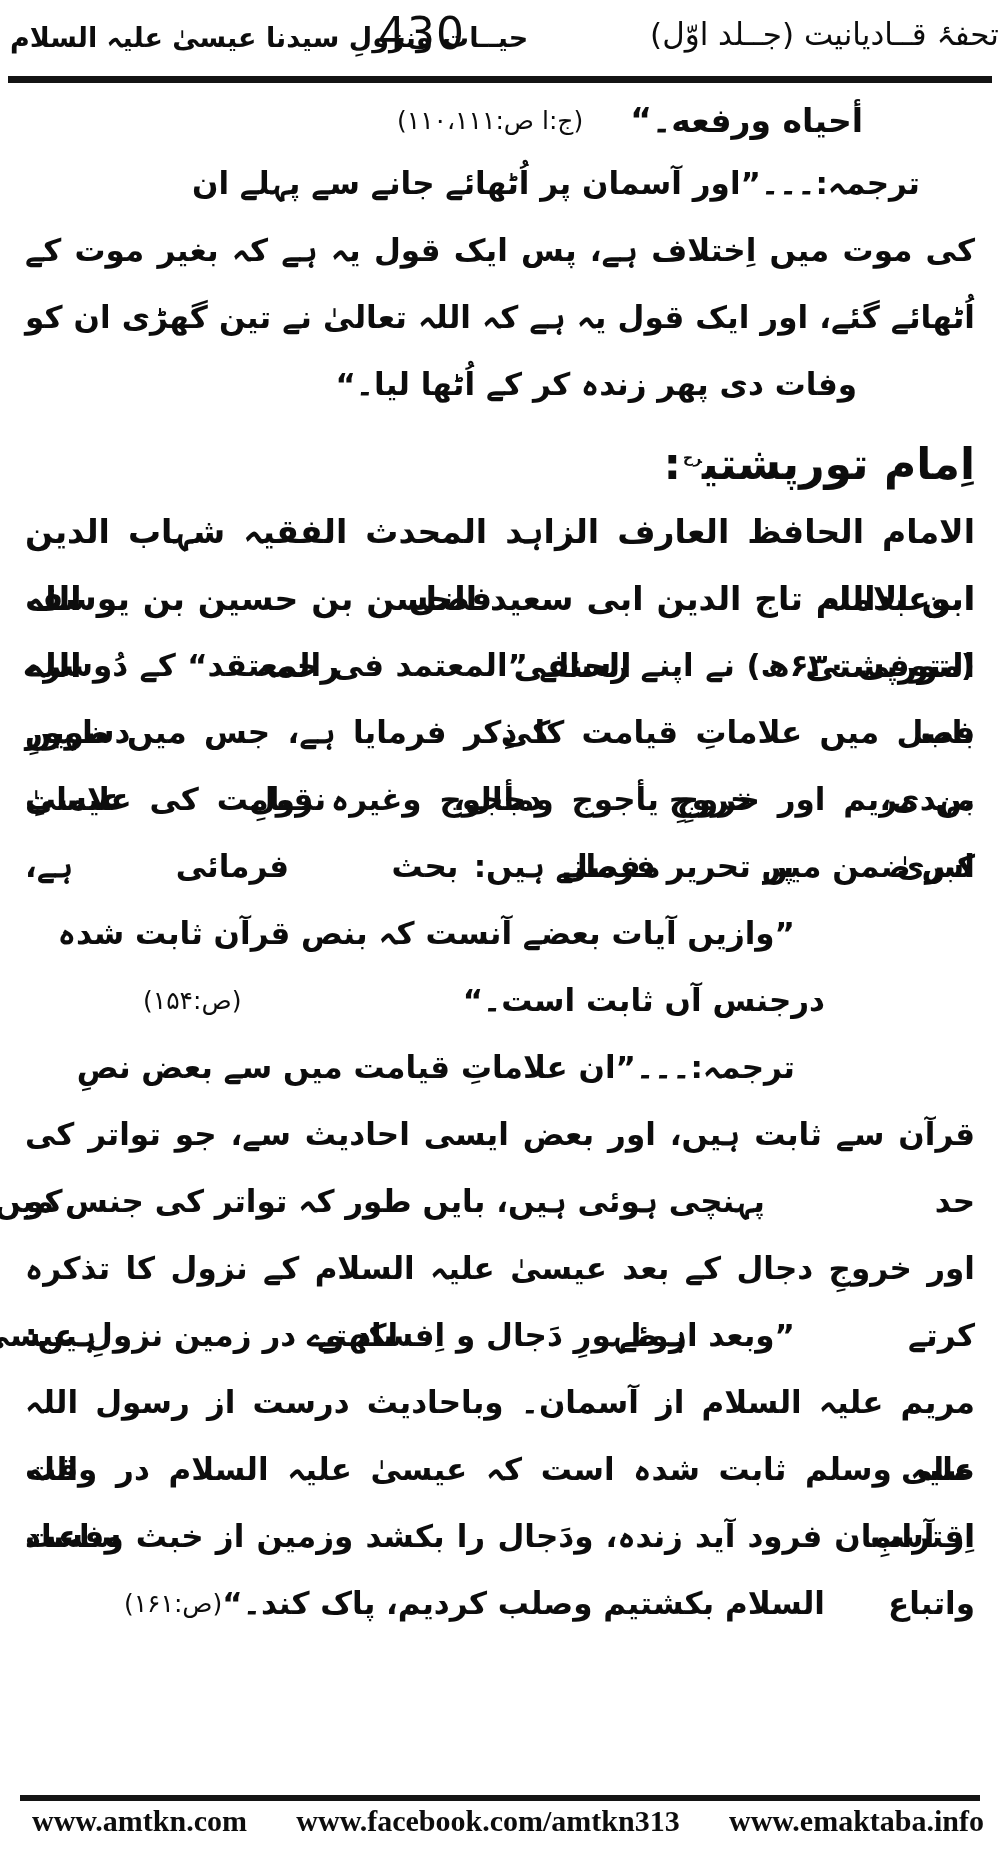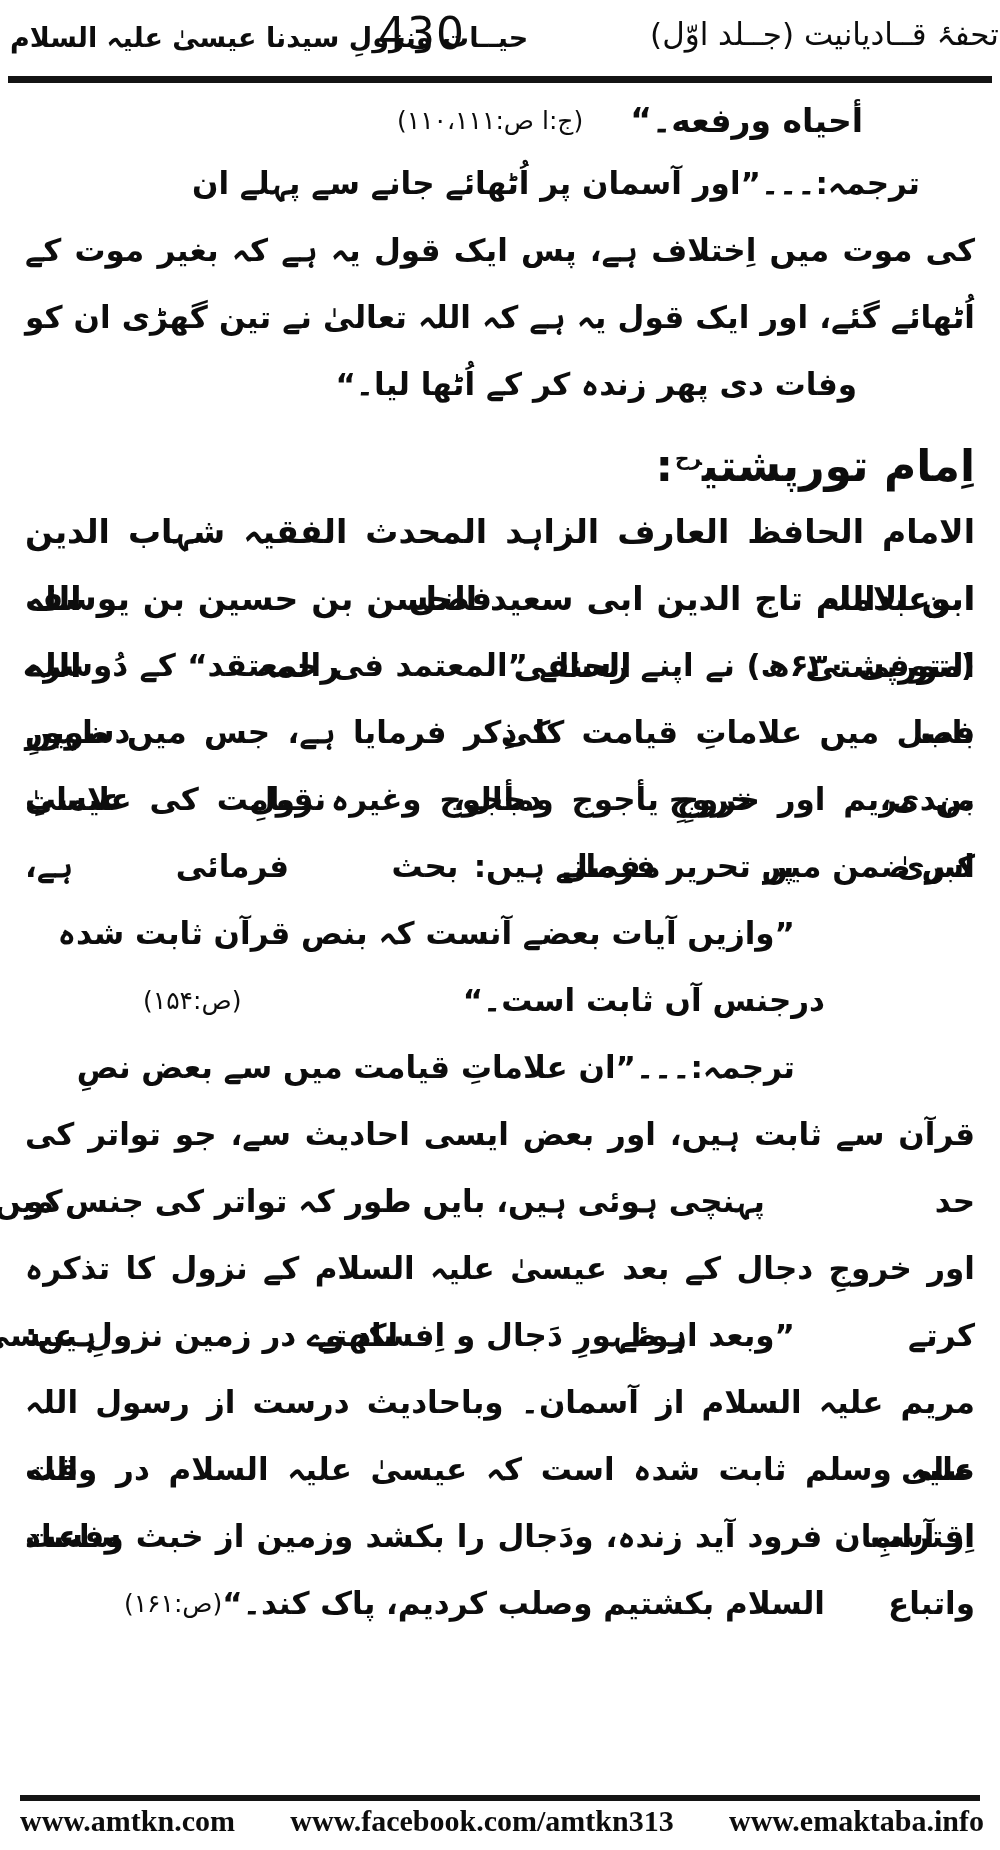--- a/index.html
+++ b/index.html
@@ -25,25 +25,25 @@
   .ref-row{display:flex;justify-content:space-between;align-items:center;}
   .ref{font-weight:400;font-size:25px;white-space:nowrap;}
   .l1{height:58px;line-height:58px;font-size:33px;padding-right:112px;padding-left:372px;}
   .ps{padding-right:55px;}
   .qi{padding-right:118px;}
   .qs{padding-right:180px;}
   .qpl{padding-left:95px;}
   .qm{padding-right:210px;}
   .refpad{padding-right:150px;padding-left:118px;}
   .heading{height:80px;line-height:80px;font-size:44px;}
-  .heading sup{font-size:20px;font-weight:700;margin-left:2px;}
+  .heading sup{font-size:14px;font-weight:700;margin-left:2px;}
   .names{font-size:33px;}
   
   .footer{
-    position:absolute;left:20px;right:16px;top:1804px;
+    position:absolute;left:32px;right:16px;top:1804px;
     display:flex;justify-content:space-between;align-items:baseline;
     font-family:"Liberation Serif",serif;font-weight:700;font-size:30px;color:#0d0d0d;
   }
 </style>
 </head>
 <body>
 
 <div class="page">
 
   <div class="hdr-left">حیــات ونزولِ سیدنا عیسیٰ علیہ السلام</div>

